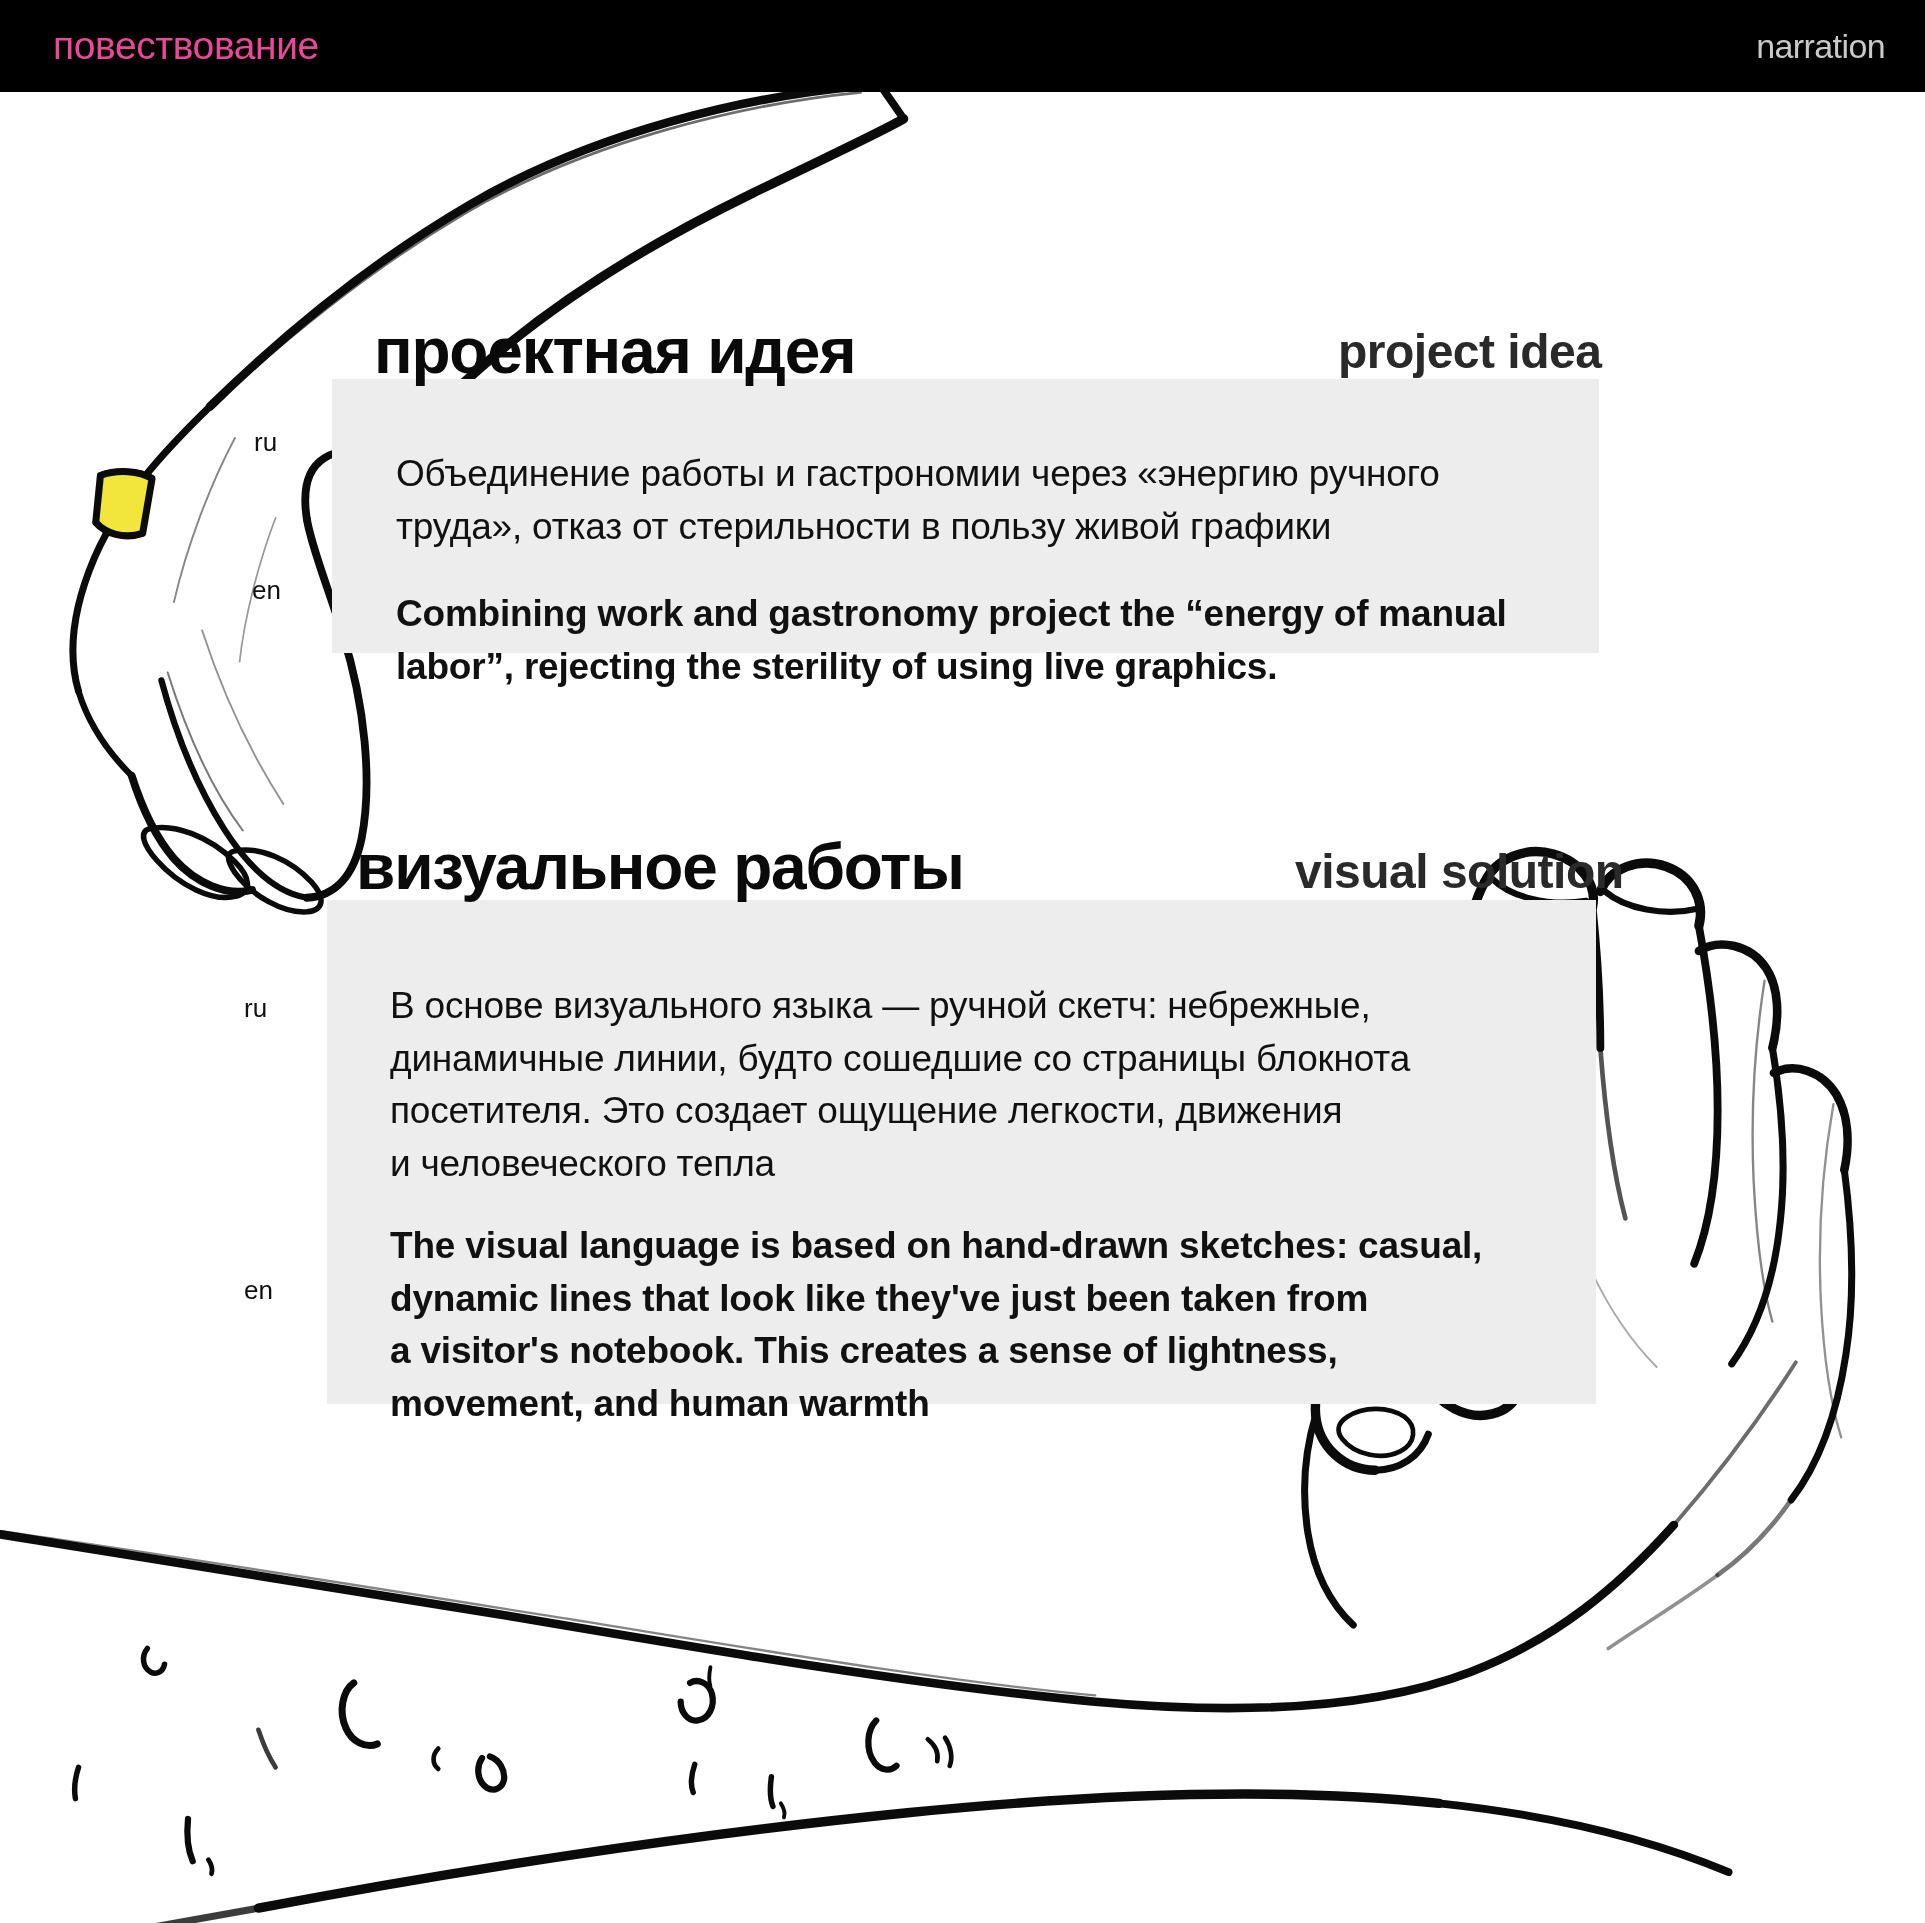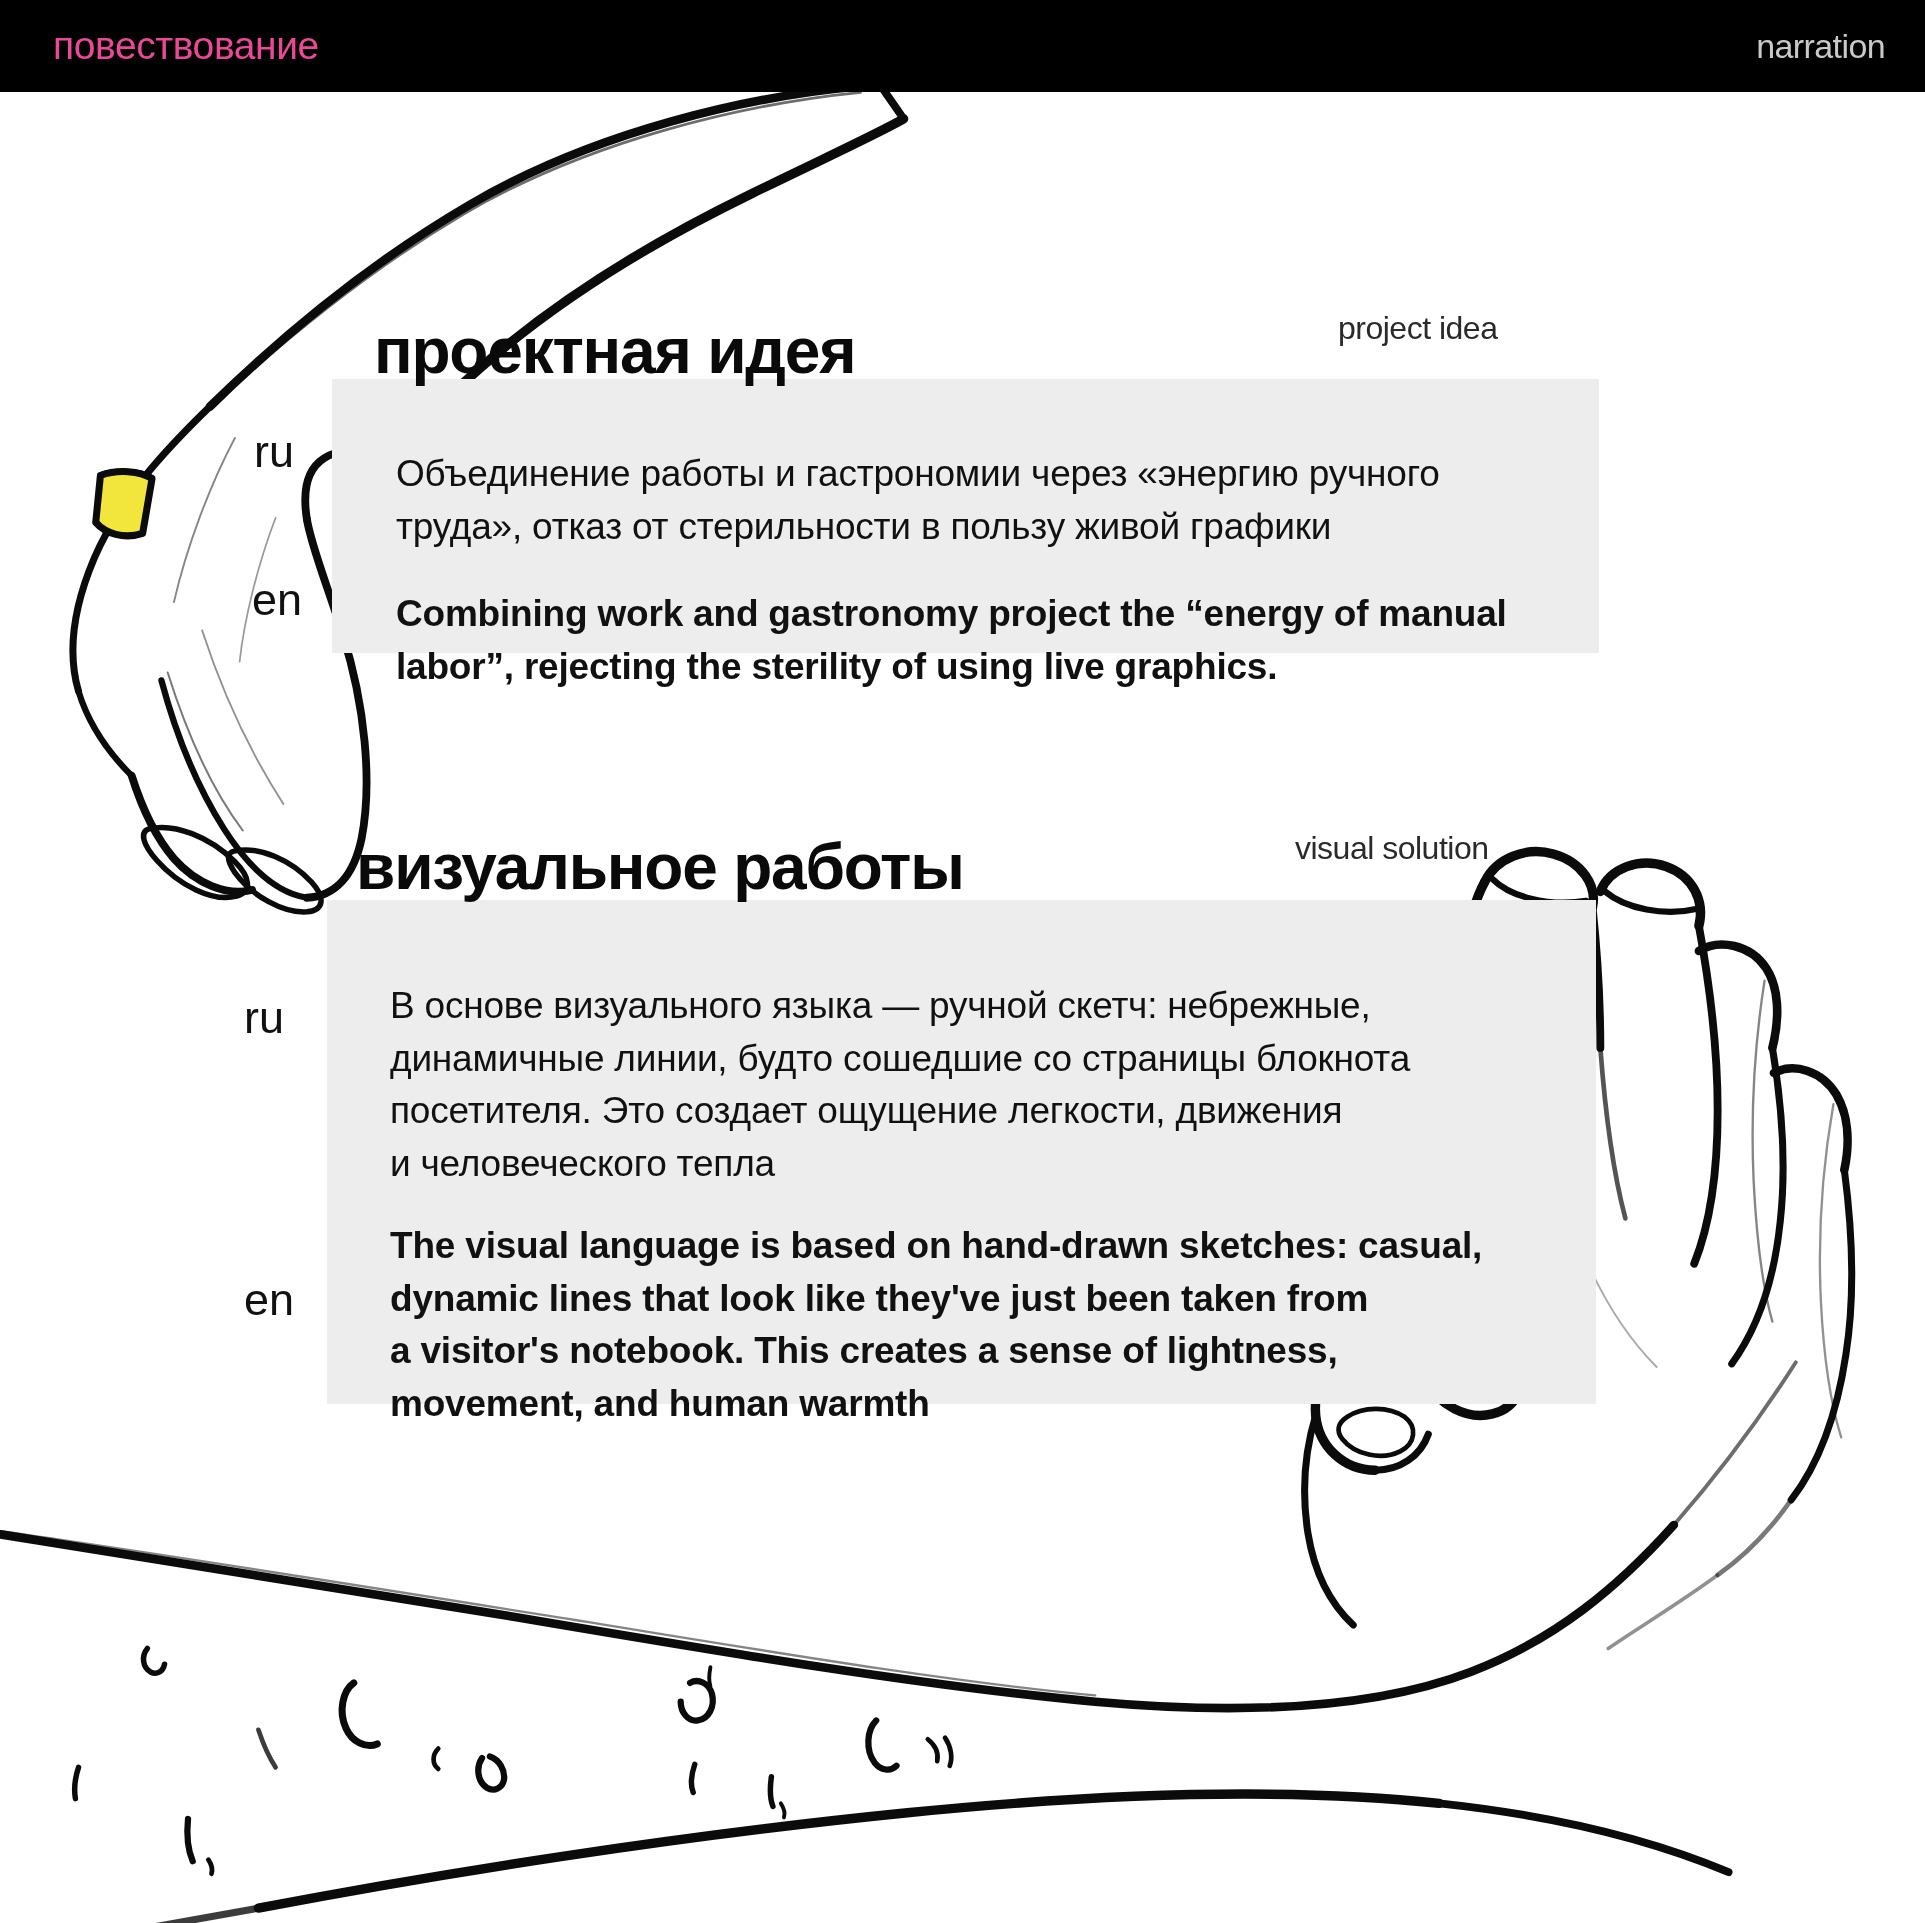--- a/index.html
+++ b/index.html
@@ -77,36 +77,36 @@
     position: absolute;
     font-size: 64px;
     font-weight: 700;
     letter-spacing: -1.2px;
     color: #0a0a0a;
     white-space: nowrap;
     line-height: 1;
   }
   .sec-title-en {
     position: absolute;
-    font-size: 32px;
-    font-weight: 400;
+    font-size: 48px;
+    font-weight: 700;
     letter-spacing: -0.5px;
     color: #2a2a2a;
     white-space: nowrap;
     line-height: 1;
   }
 
   .grey-box {
     position: absolute;
     background: #ededed;
   }
 
   .lang-tag {
     position: absolute;
-    font-size: 45px;
+    font-size: 26px;
     font-weight: 500;
     color: #111111;
     line-height: 1;
   }
 
   .para {
     position: absolute;
     color: #111111;
     white-space: pre-line;
     margin-left: 24px;

